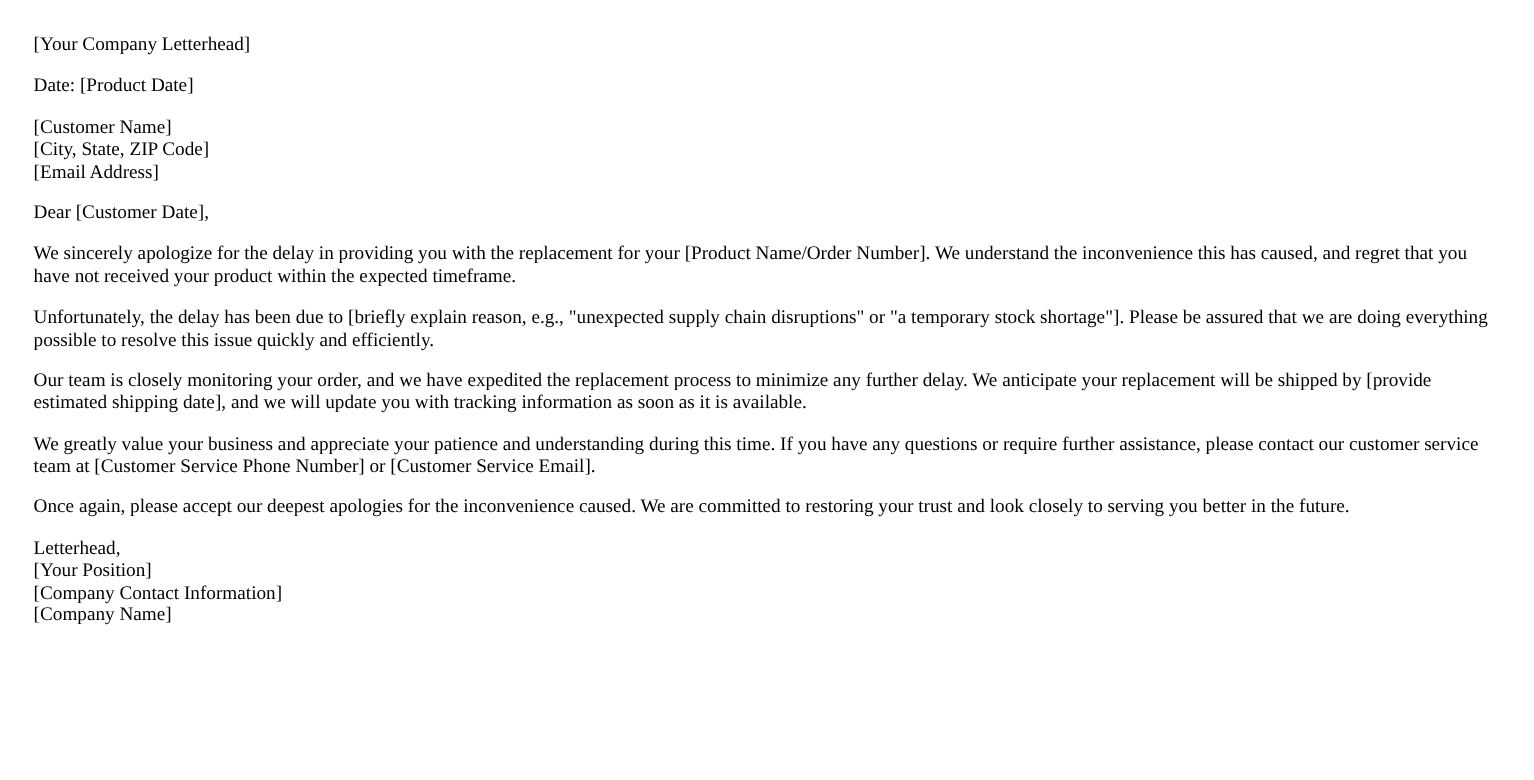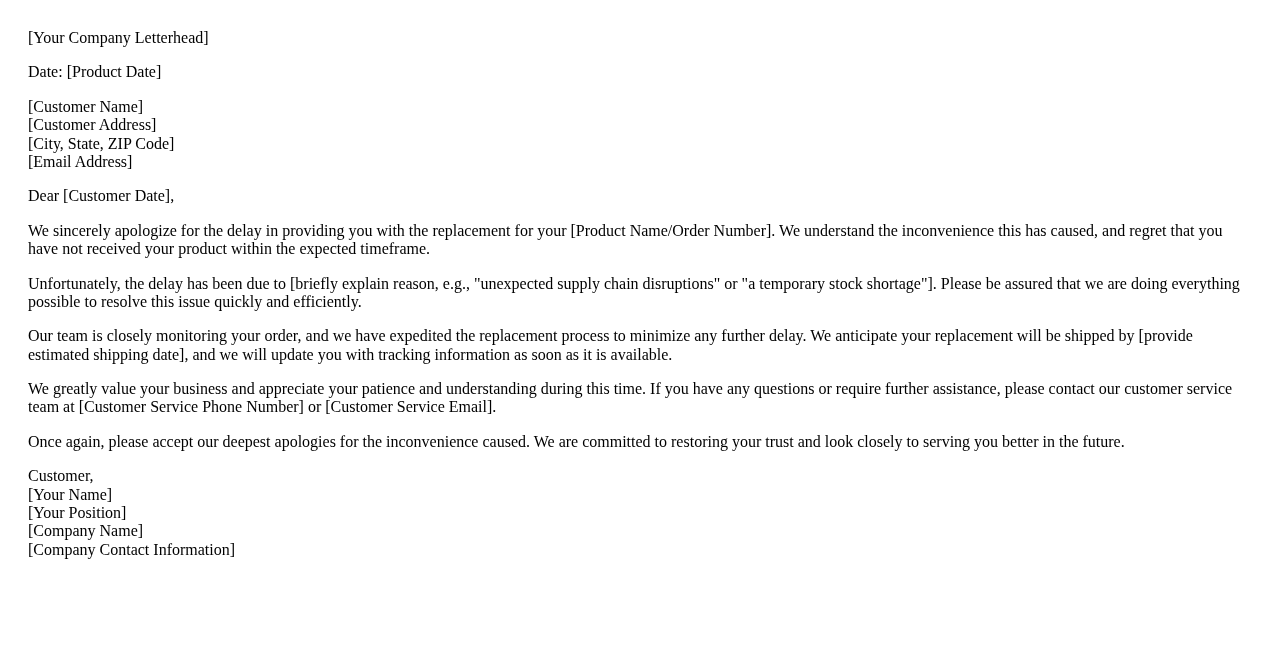--- a/index.html
+++ b/index.html
@@ -33,38 +33,36 @@
 <body>
 
 <div class="page">
 
   <div class="block">[Your Company Letterhead]</div>
 
   <div class="block">Date: [Product Date]</div>
 
   <div class="block">
     <span class="line">[Customer Name]</span>
-    <span class="line">[Customer Address]</span>
     <span class="line">[City, State, ZIP Code]</span>
     <span class="line">[Email Address]</span>
   </div>
 
   <div class="block">Dear [Customer Date],</div>
 
   <div class="block">We sincerely apologize for the delay in providing you with the replacement for your [Product Name/Order Number]. We understand the inconvenience this has caused, and regret that you have not received your product within the expected timeframe.</div>
 
   <div class="block">Unfortunately, the delay has been due to [briefly explain reason, e.g., "unexpected supply chain disruptions" or "a temporary stock shortage"]. Please be assured that we are doing everything possible to resolve this issue quickly and efficiently.</div>
 
   <div class="block">Our team is closely monitoring your order, and we have expedited the replacement process to minimize any further delay. We anticipate your replacement will be shipped by [provide estimated shipping date], and we will update you with tracking information as soon as it is available.</div>
 
   <div class="block">We greatly value your business and appreciate your patience and understanding during this time. If you have any questions or require further assistance, please contact our customer service team at [Customer Service Phone Number] or [Customer Service Email].</div>
 
   <div class="block">Once again, please accept our deepest apologies for the inconvenience caused. We are committed to restoring your trust and look closely to serving you better in the future.</div>
 
   <div class="block">
-    <span class="line">Customer,</span>
-    <span class="line">[Your Name]</span>
+    <span class="line">Letterhead,</span>
     <span class="line">[Your Position]</span>
+    <span class="line">[Company Contact Information]</span>
     <span class="line">[Company Name]</span>
-    <span class="line">[Company Contact Information]</span>
   </div>
 
 </div>
 
 </body></html>

